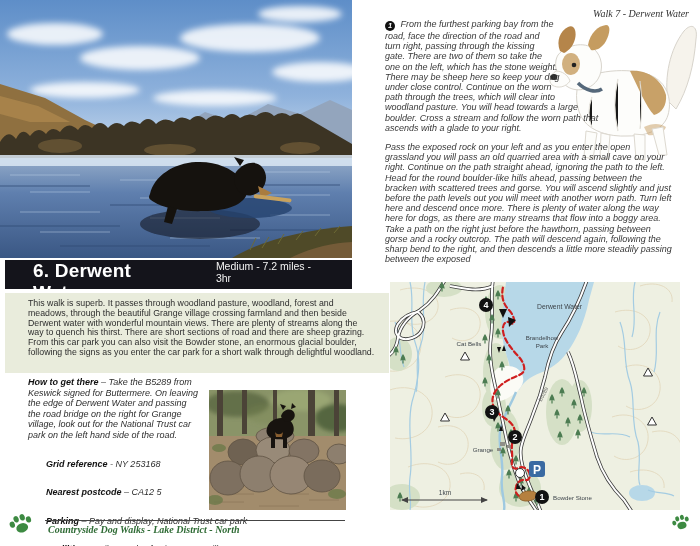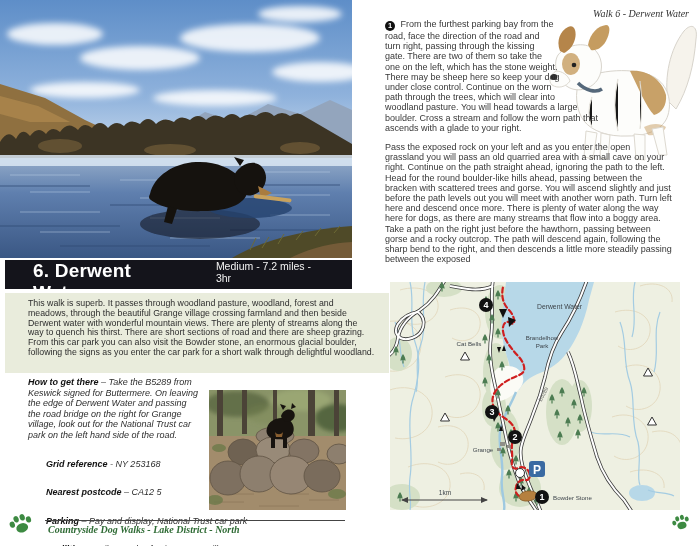--- a/index.html
+++ b/index.html
@@ -23,21 +23,21 @@
   .howpara{margin:0 0 8px 0;}
   .footline{position:absolute;left:45px;top:520px;width:300px;border-top:1px solid #444;}
   .foottext{position:absolute;left:48px;top:524px;font-family:"Liberation Serif",serif;
             font-style:italic;font-weight:bold;font-size:10px;color:#2f6b35;}
   .paw-left{position:absolute;left:8px;top:513px;width:26px;height:22px;}
   
   .rightcol{position:absolute;left:385px;top:8px;width:290px;}
   .rhead{font-family:"Liberation Serif",serif;font-style:italic;font-size:10px;color:#333;
          text-align:right;margin:0 -14px 0 0;}
   .walkhead{font-size:10.5px;font-weight:bold;color:#111;margin:13px 0 7px 0;}
-  .rpara{font-size:9px;line-height:10.2px;color:#383838;margin:0 0 9px 0;text-align:left;}
+  .rpara{font-size:9px;line-height:10.2px;color:#383838;margin:0 0 9px 0;text-align:left;font-style:italic;}
   .dog-float{float:right;width:127px;height:135px;margin-left:4px;
              shape-outside:polygon(25px 0px,16px 22px,20px 50px,30px 72px,66px 86px,86px 98px,104px 110px,127px 122px,127px 0px);
              shape-margin:4px;}
   .dog-float svg{display:block;width:152px;height:145px;}
   .badge{display:inline-block;width:10px;height:10px;border-radius:50%;background:#111;color:#fff;
          font-size:7.5px;font-weight:bold;text-align:center;line-height:10px;margin-right:3px;
          vertical-align:-1px;}
   .mapwrap{position:absolute;left:390px;top:282px;width:290px;height:228px;}
   .paw-right{position:absolute;left:671px;top:514px;width:20px;height:17px;}
   svg text{font-family:"Liberation Sans",sans-serif;}
@@ -186,21 +186,21 @@
         <ellipse cx="9.8" cy="5" rx="2.6" ry="3.3"></ellipse>
         <ellipse cx="16.2" cy="5" rx="2.6" ry="3.3"></ellipse>
         <ellipse cx="21.5" cy="9" rx="2.6" ry="3.1"></ellipse>
       </g>
     </svg>
   </div>
   <div class="footline"></div>
   <div class="foottext">Countryside Dog Walks - Lake District - North</div>
 
   <div class="rightcol">
-    <p class="rhead">Walk 6 - Derwent Water</p>
+    <p class="rhead">Walk 7 - Derwent Water</p>
     <div class="dog-float">
       <svg viewBox="0 0 152 145" width="152" height="145">
         <g stroke="#d8d4cc" stroke-width="1">
           <path d="M120,82 C116,58 122,30 136,12 C144,3 150,8 148,20 C146,46 140,70 128,90 Z" fill="#f6f3ec"></path>
           <path d="M32,62 C48,50 88,48 106,58 C120,66 124,82 120,96 C116,110 100,117 80,117 C60,118 44,112 36,102 C28,92 26,72 32,62 Z" fill="#fdfdfb"></path>
         </g>
         <path d="M82,52 C98,50 114,60 118,76 C119,86 114,94 106,96 C98,88 90,68 82,52 Z" fill="#c59c60" opacity="0.95"></path>
         <path d="M96,108 C104,104 112,104 118,108 C116,114 108,117 100,116 Z" fill="#c59c60" opacity="0.5"></path>
         <g fill="#fdfdfb" stroke="#ddd9d0" stroke-width="1">
           <path d="M38,112 L36,138 L45,140 L49,114 Z"></path>

